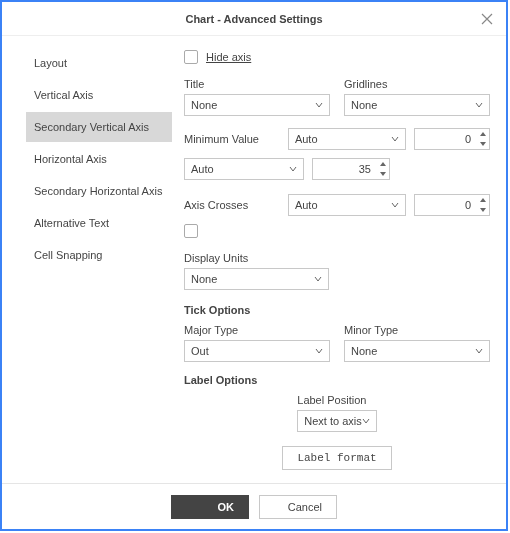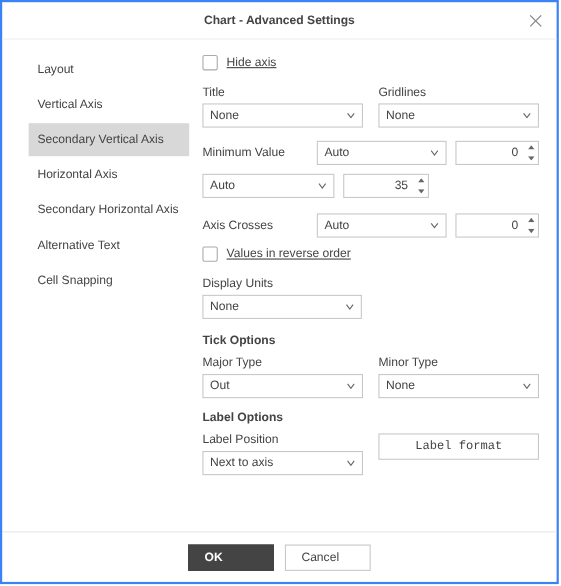--- a/index.html
+++ b/index.html
@@ -166,21 +166,21 @@
     color: #444;
     margin-top: 6px;
     margin-bottom: 8px;
   }
   .btn {
     height: 24px;
     border: 1px solid #c8c8c8;
     background: #fff;
     display: inline-flex;
     align-items: center;
-    justify-content: flex-start;
+    justify-content: flex-end;
     padding: 0 14px;
     font-size: 11px;
     color: #444;
     cursor: pointer;
   }
   .footer {
     border-top: 1px solid #e5e5e5;
     height: 46px;
     display: flex;
     align-items: center;
@@ -347,21 +347,20 @@
                 <svg viewBox="0 0 6 4">
                   <path d="M0 0 L3 4 L6 0 Z" fill="#666"></path>
                 </svg>
               </div>
           </div>
         </div>
       </div>
 
       <div class="checkbox">
         <div class="cb"></div>
-        <span>Values in reverse order</span>
       </div>
 
       <div style="margin-bottom:14px;">
         <span class="lbl">Display Units</span>
         <div class="select" style="width:145px;">
           <span>None</span>
           <span class="chev">
               <svg viewBox="0 0 8 8">
                 <path d="M1 2 L4 6 L7 2" stroke="#666" stroke-width="1" fill="none"></path>
               </svg>
@@ -391,21 +390,21 @@
                 <svg viewBox="0 0 8 8">
                   <path d="M1 2 L4 6 L7 2" stroke="#666" stroke-width="1" fill="none"></path>
                 </svg>
               </span>
           </div>
         </div>
       </div>
 
       <div class="section-title">Label Options</div>
 
-      <div class="twocol" style="align-items:flex-start;">
+      <div class="twocol" style="align-items:center;flex-direction:column;">
         <div>
           <span class="lbl">Label Position</span>
           <div class="select">
             <span>Next to axis</span>
             <span class="chev">
                 <svg viewBox="0 0 8 8">
                   <path d="M1 2 L4 6 L7 2" stroke="#666" stroke-width="1" fill="none"></path>
                 </svg>
               </span>
           </div>

